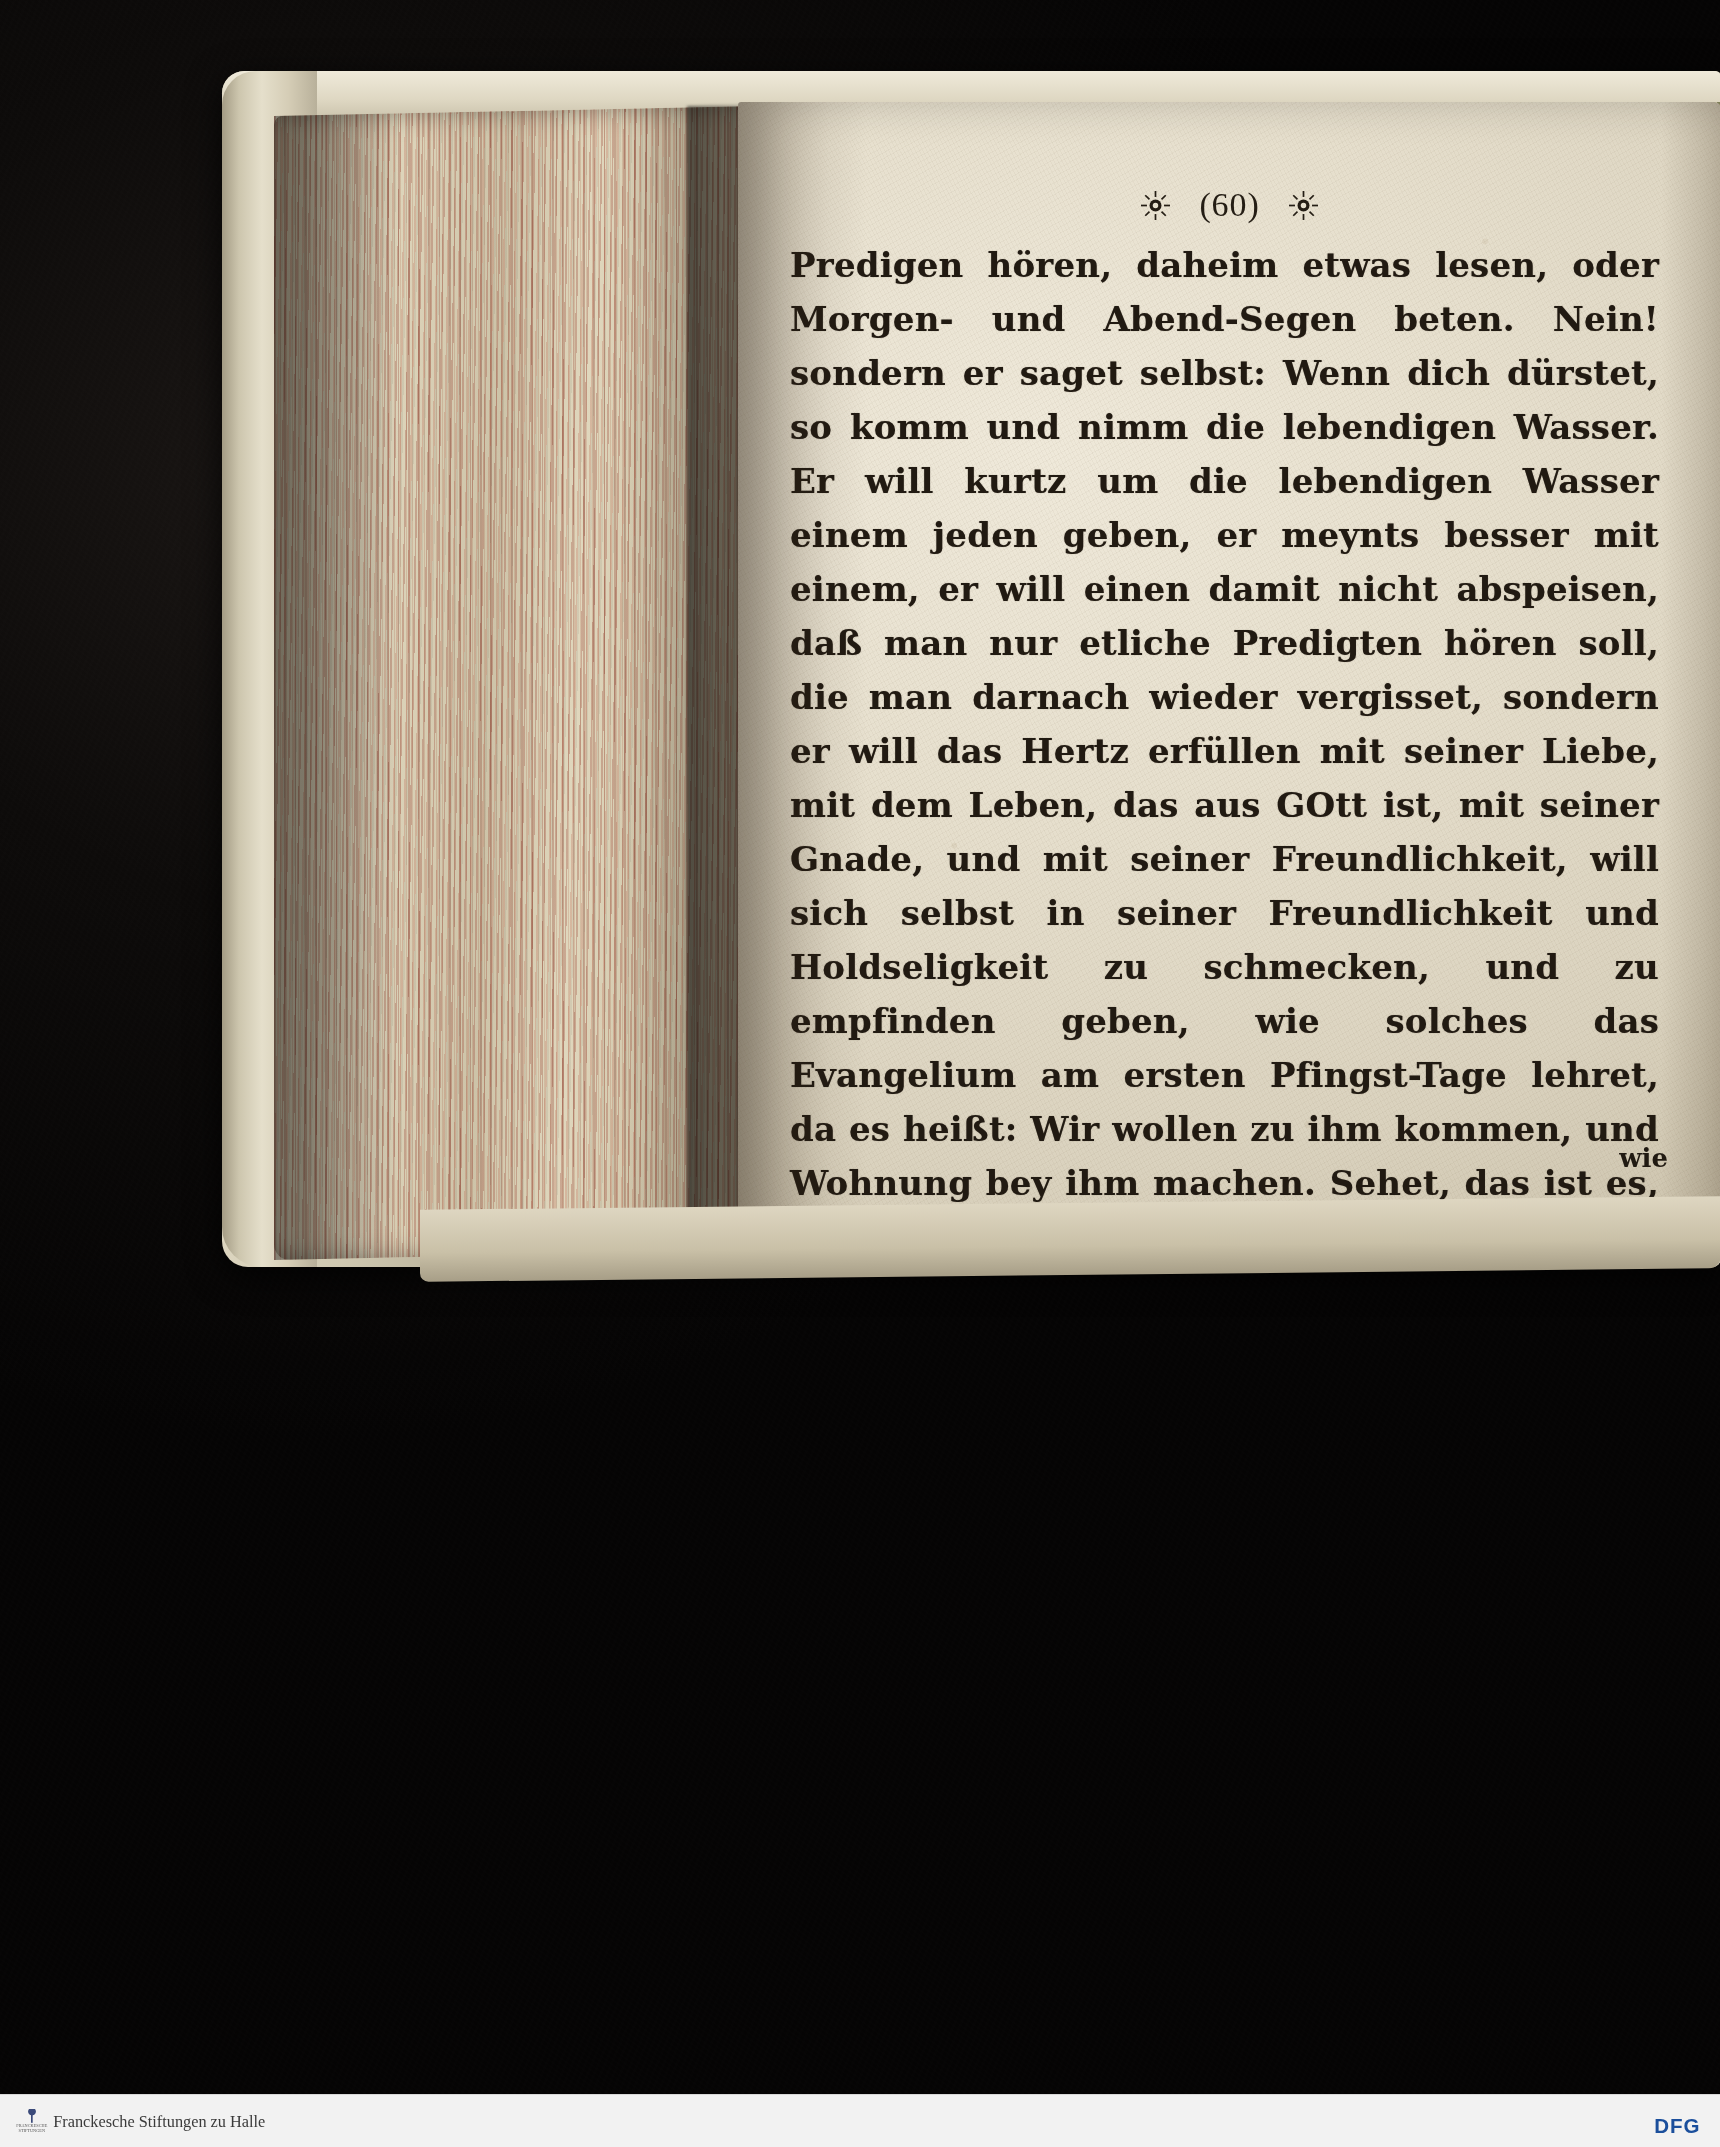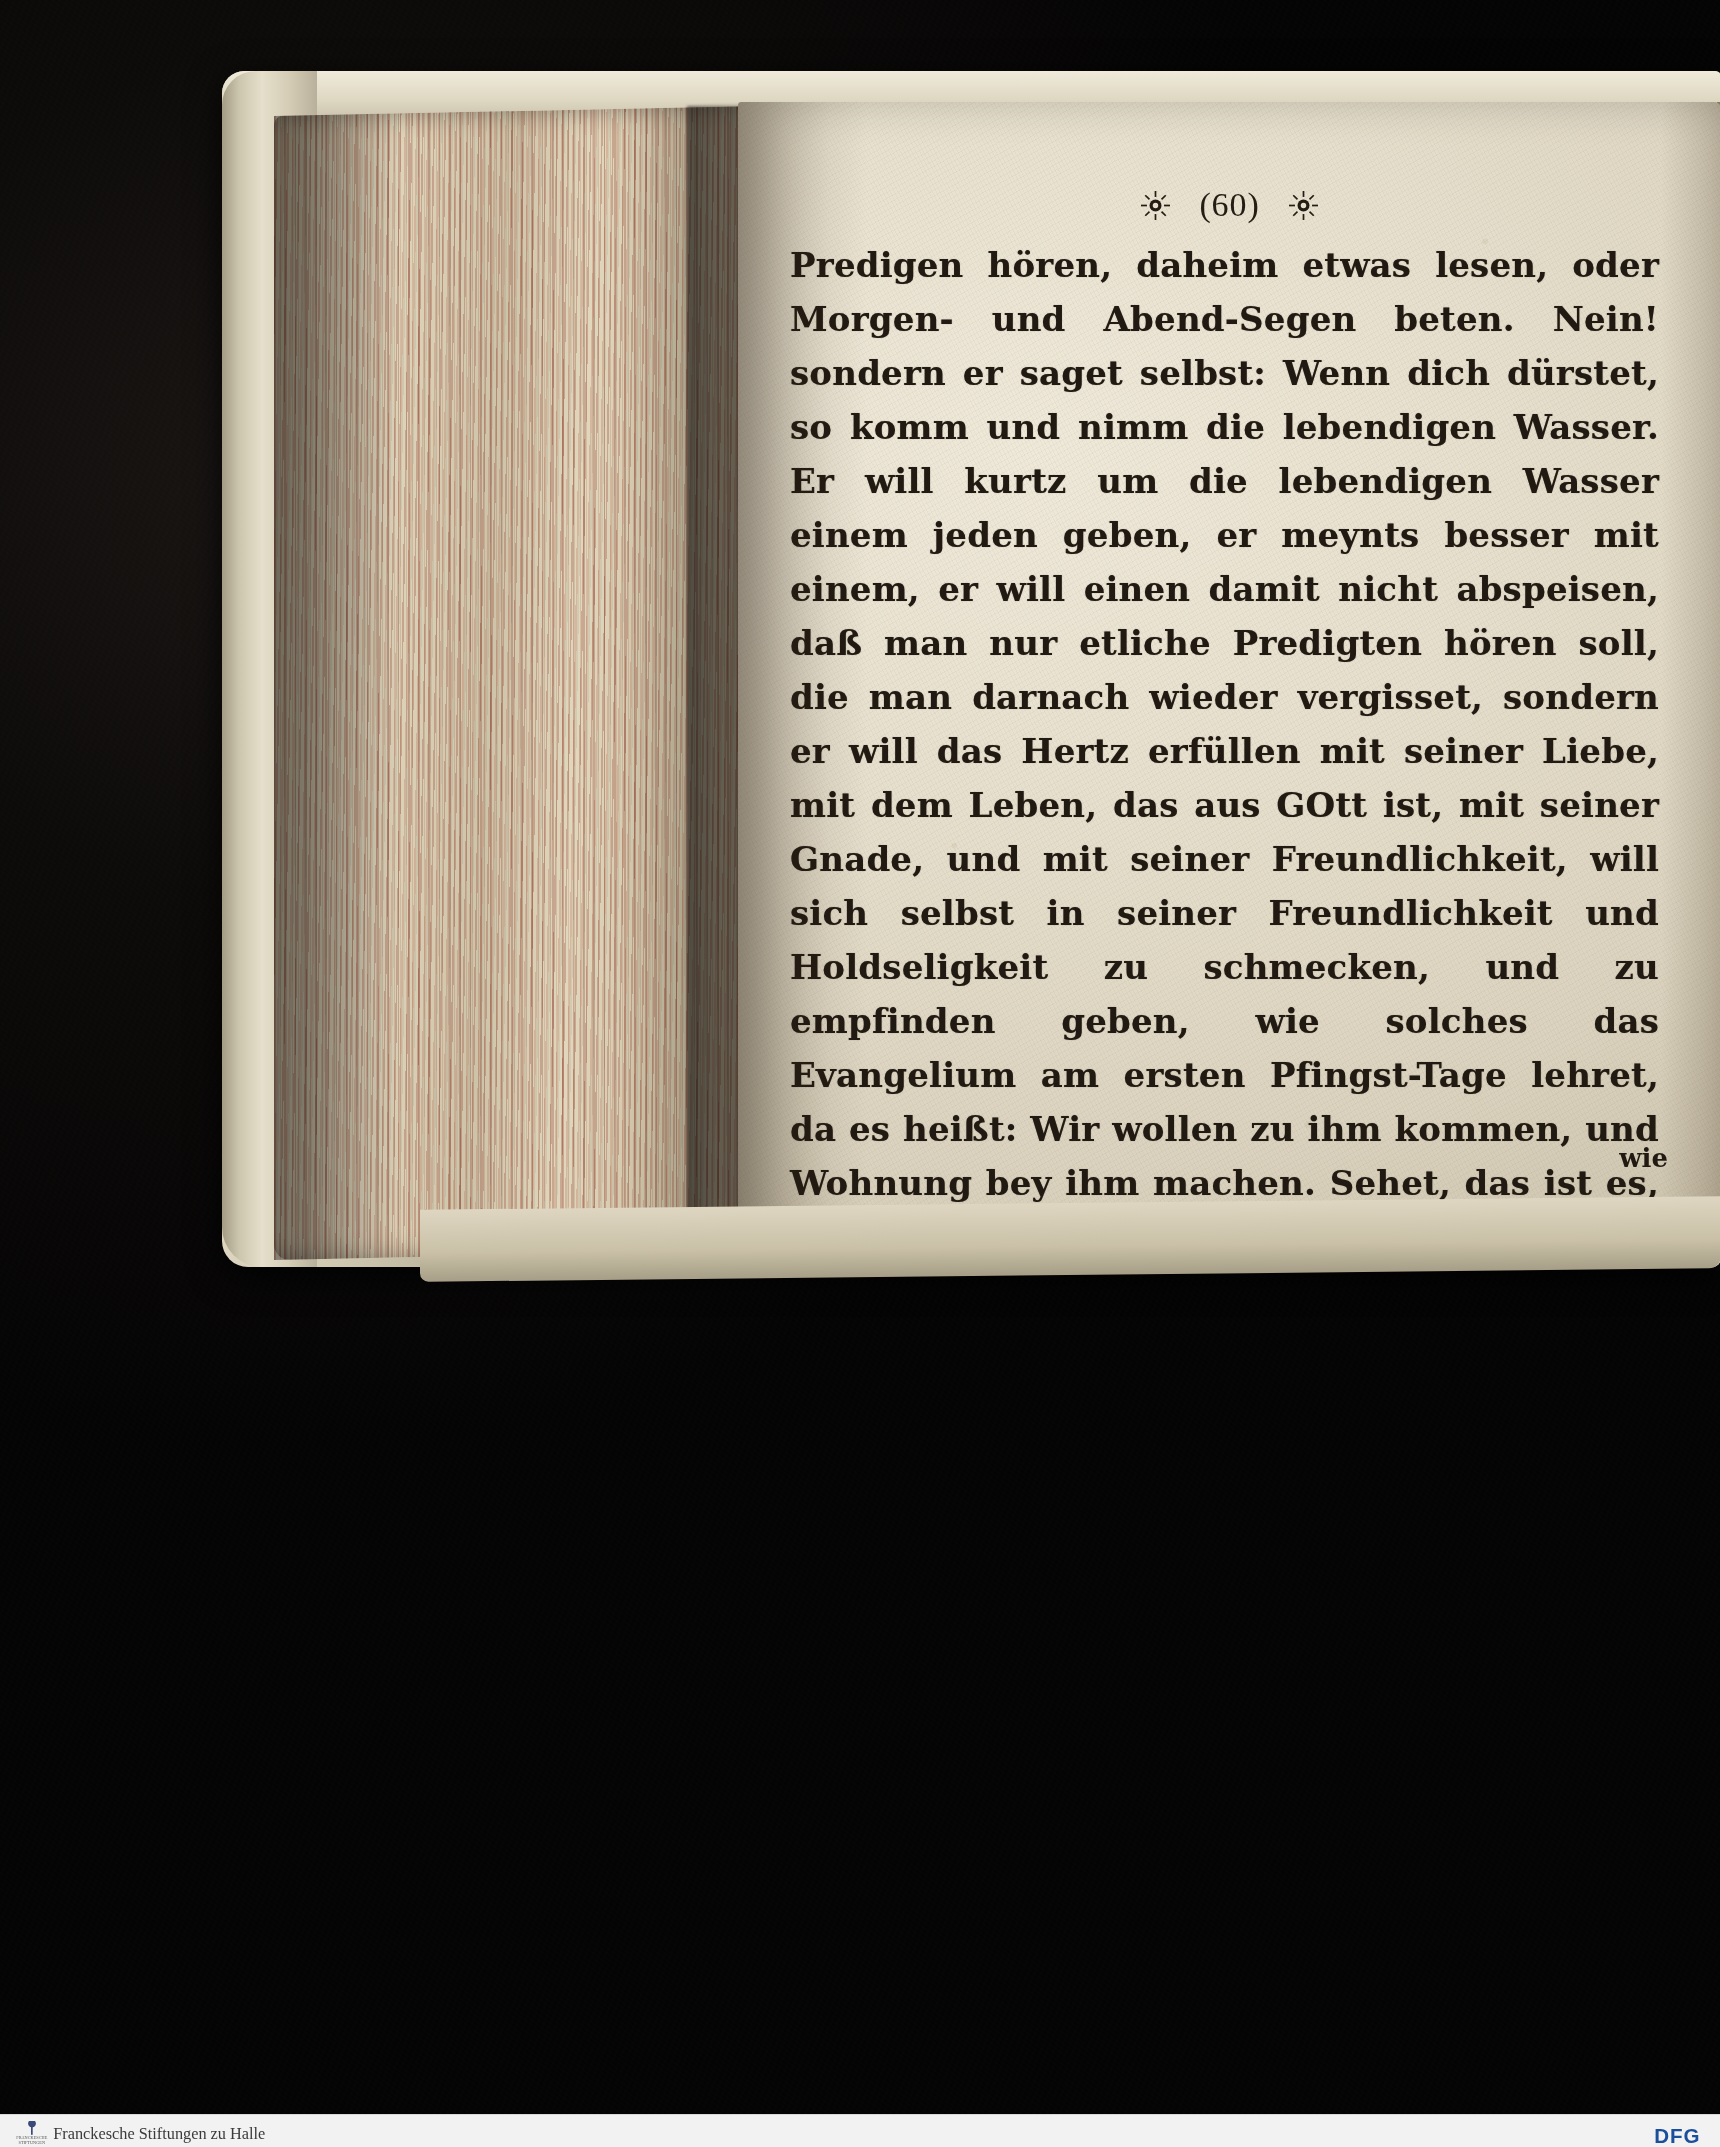--- a/index.html
+++ b/index.html
@@ -207,25 +207,25 @@
     width: 1301px; height: 72px;
     background: linear-gradient(180deg,#ded6c1 0%, #c9c0a7 60%, #a79e87 100%);
     border-radius: 0 0 12px 8.6px;
     transform: skewY(-.6deg);
   }
 
   
   #footer {
     position: absolute;
     left: 0; bottom: 0;
-    width: 1721px; height: 34px;
+    width: 1721px; height: 54px;
     background: #f2f2f2;
     border-top: 0.9px solid #d8d8d8;
     display: flex;
-    align-items: flex-end;
+    align-items: center;
     justify-content: space-between;
     padding: 0 20.6px;
     box-sizing: border-box;
   }
   .footer-left {
     display: flex;
     align-items: center;
     gap: 10.3px;
   }
   .fs-logo {

